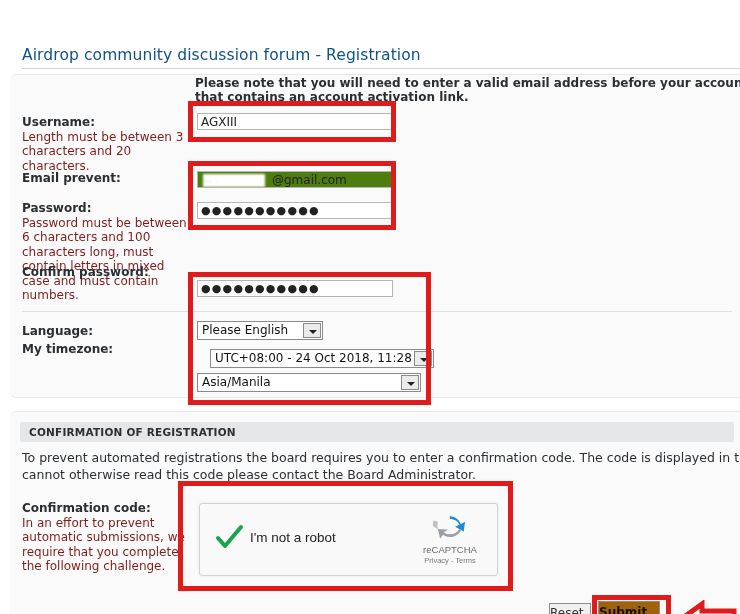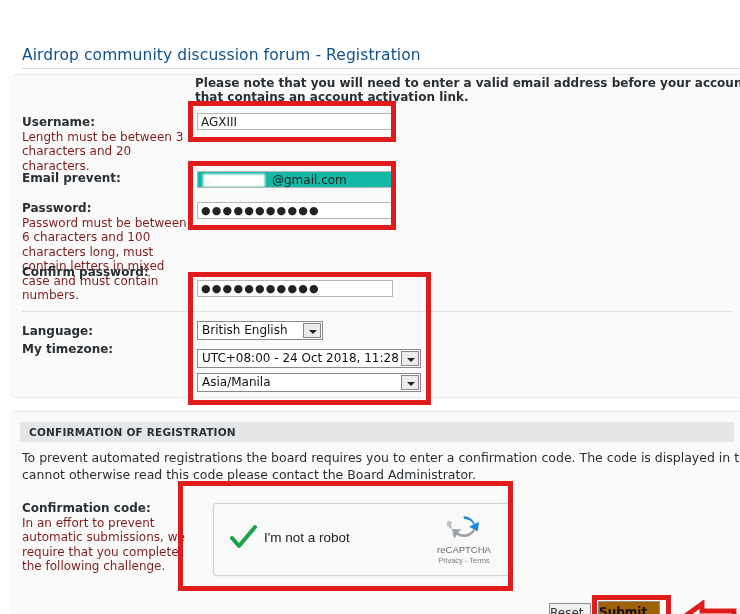--- a/index.html
+++ b/index.html
@@ -131,21 +131,21 @@
   }
   input.txt.pw {
     letter-spacing: 1.2px;
     font-size: 11px;
   }
   .email-fake {
     width: 196px;
     height: 17px;
     box-sizing: border-box;
     border: 1px solid #b6b6b6;
-    background: #14b8a6;
+    background: #4d7c0f;
     font-size: 12px;
     color: #222;
     padding: 0 3px;
     position: relative;
     line-height: 16px;
     overflow: hidden;
   }
   .email-blur {
     position: absolute;
     left: 5px; top: 2px;
@@ -233,21 +233,21 @@
     color: #2a2f33;
     line-height: 17px;
     white-space: nowrap;
     overflow: hidden;
   }
   .confirm-text span { display: block; }
 
   
   #recaptcha {
     position: absolute;
-    left: 213px;
+    left: 199px;
     top: 459px;
     width: 297px;
     height: 71px;
     background: #f9f9f9;
     border: 1px solid #d3d3d3;
     border-radius: 3px;
     box-shadow: 0 0 3px rgba(0,0,0,.08);
   }
   #rc-check {
     position: absolute;
@@ -384,29 +384,29 @@
     <input class="txt pw" id="inp-confirm" type="text" value="●●●●●●●●●●●" style="">
   </div>
 
   <div class="hr-field" style="top:267px;"></div>
 
   <div class="label-col" style="top:280px;">
     <b>Language:</b>
   </div>
   <div class="input-col" style="left:197px; top:277px;">
     <div class="sel" id="sel-lang">
-      <span>British English</span>
+      <span>Please English</span>
       <span class="arrow"></span>
     </div>
   </div>
 
   <div class="label-col" style="top:298px;">
     <b>My timezone:</b>
   </div>
-  <div class="input-col" style="left:197px; top:305px;">
+  <div class="input-col" style="left:210px; top:305px;">
     <div class="sel" id="sel-tzoff">
       <span>UTC+08:00 - 24 Oct 2018, 11:28</span>
       <span class="arrow"></span>
     </div>
   </div>
   <div class="input-col" style="left:197px; top:329px;">
     <div class="sel" id="sel-tzname">
       <span>Asia/Manila</span>
       <span class="arrow"></span>
     </div>

